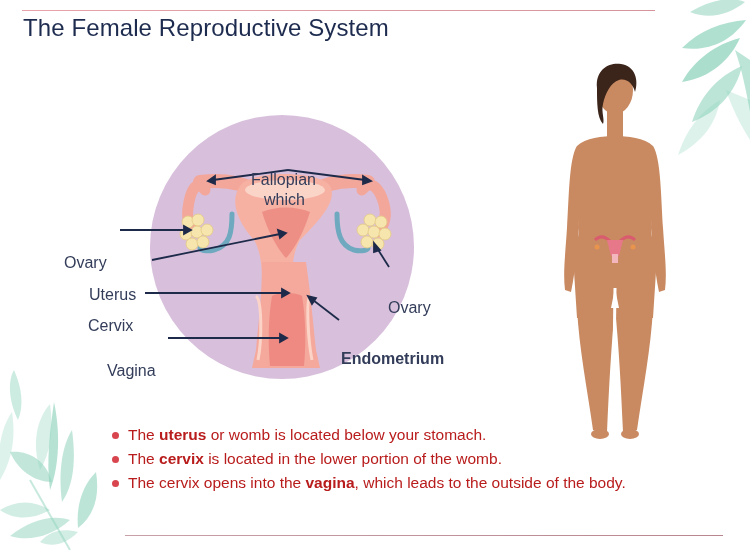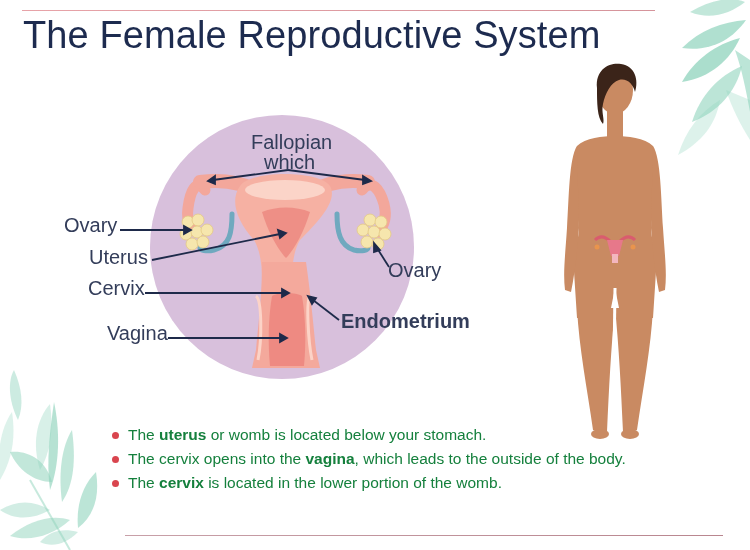--- a/index.html
+++ b/index.html
@@ -1,22 +1,22 @@
 <!DOCTYPE html>
 <html><head>
 <meta charset="utf-8">
 <style>
   html, body { margin:0; padding:0; }
   body { width:750px; height:550px; position:relative; overflow:hidden; background:#ffffff; font-family:"Liberation Sans", "DejaVu Sans", sans-serif; }
   .abs { position:absolute; }
   .rule-top { left:22px; top:10px; width:633px; height:1px; background:linear-gradient(90deg,#e7a3a8,#d5949b); }
   .rule-bottom { left:125px; top:535px; width:598px; height:1px; background:linear-gradient(90deg,#c8a0a8,#b9868f); }
-  .title { left:23px; top:14px; font-size:38px; color:#1d2b4f; letter-spacing:0.1px; white-space:nowrap; }
-  .lbl { font-size:20px; color:#333d5a; white-space:nowrap; }
-  .bullets { left:112px; top:424px; margin:0; padding:0; list-style:none; font-size:15.5px; color:#15803d; }
+  .title { left:23px; top:14px; font-size:24px; color:#1d2b4f; letter-spacing:0.1px; white-space:nowrap; }
+  .lbl { font-size:16px; color:#333d5a; white-space:nowrap;margin-top:40px; }
+  .bullets { left:112px; top:424px; margin:0; padding:0; list-style:none; font-size:15.5px; color:#b91c1c; }
   .bullets li { position:relative; padding-left:16px; height:24px; line-height:22px; white-space:nowrap; }
   .bullets li .dot { position:absolute; left:0; top:8px; width:7px; height:7px; border-radius:50%; background:#d9454e; }
   .bullets b { font-weight:bold; }
 </style>
 </head>
 <body>
 
 <svg class="abs" style="left:660px;top:0;" width="90" height="160" viewBox="0 0 90 160">
   <g fill="#8fd3bc">
     <path d="M30 12 C50 0 70 -4 85 2 C70 14 50 20 30 12Z" opacity="0.55"></path>
@@ -145,17 +145,17 @@
     <path d="M40 182 C46 176 52 180 56 184 L64 184 C68 180 74 176 80 182" stroke="#d95c6e" stroke-width="3" fill="none"></path>
     <path d="M52 182 L68 182 L64 198 L56 198Z" fill="#e7788a"></path>
     <rect x="57" y="196" width="6" height="9" fill="#f3b6bf"></rect>
     <circle cx="42" cy="189" r="2.5" fill="#e9944d"></circle>
     <circle cx="78" cy="189" r="2.5" fill="#e9944d"></circle>
   </g>
 </svg>
 
 <ul class="abs bullets">
   <li><span class="dot"></span><span>The </span><b>uterus</b><span> or womb is located below your stomach.</span></li>
+  <li><span class="dot"></span><span>The </span><b>cervix</b><span> is located in the lower portion of the womb.</span></li>
   <li><span class="dot"></span><span>The cervix opens into the </span><b>vagina</b><span>, which leads to the outside of the body.</span></li>
-  <li><span class="dot"></span><span>The </span><b>cervix</b><span> is located in the lower portion of the womb.</span></li>
 </ul>
 
 <div class="abs rule-bottom"></div>
 
 </body></html>

